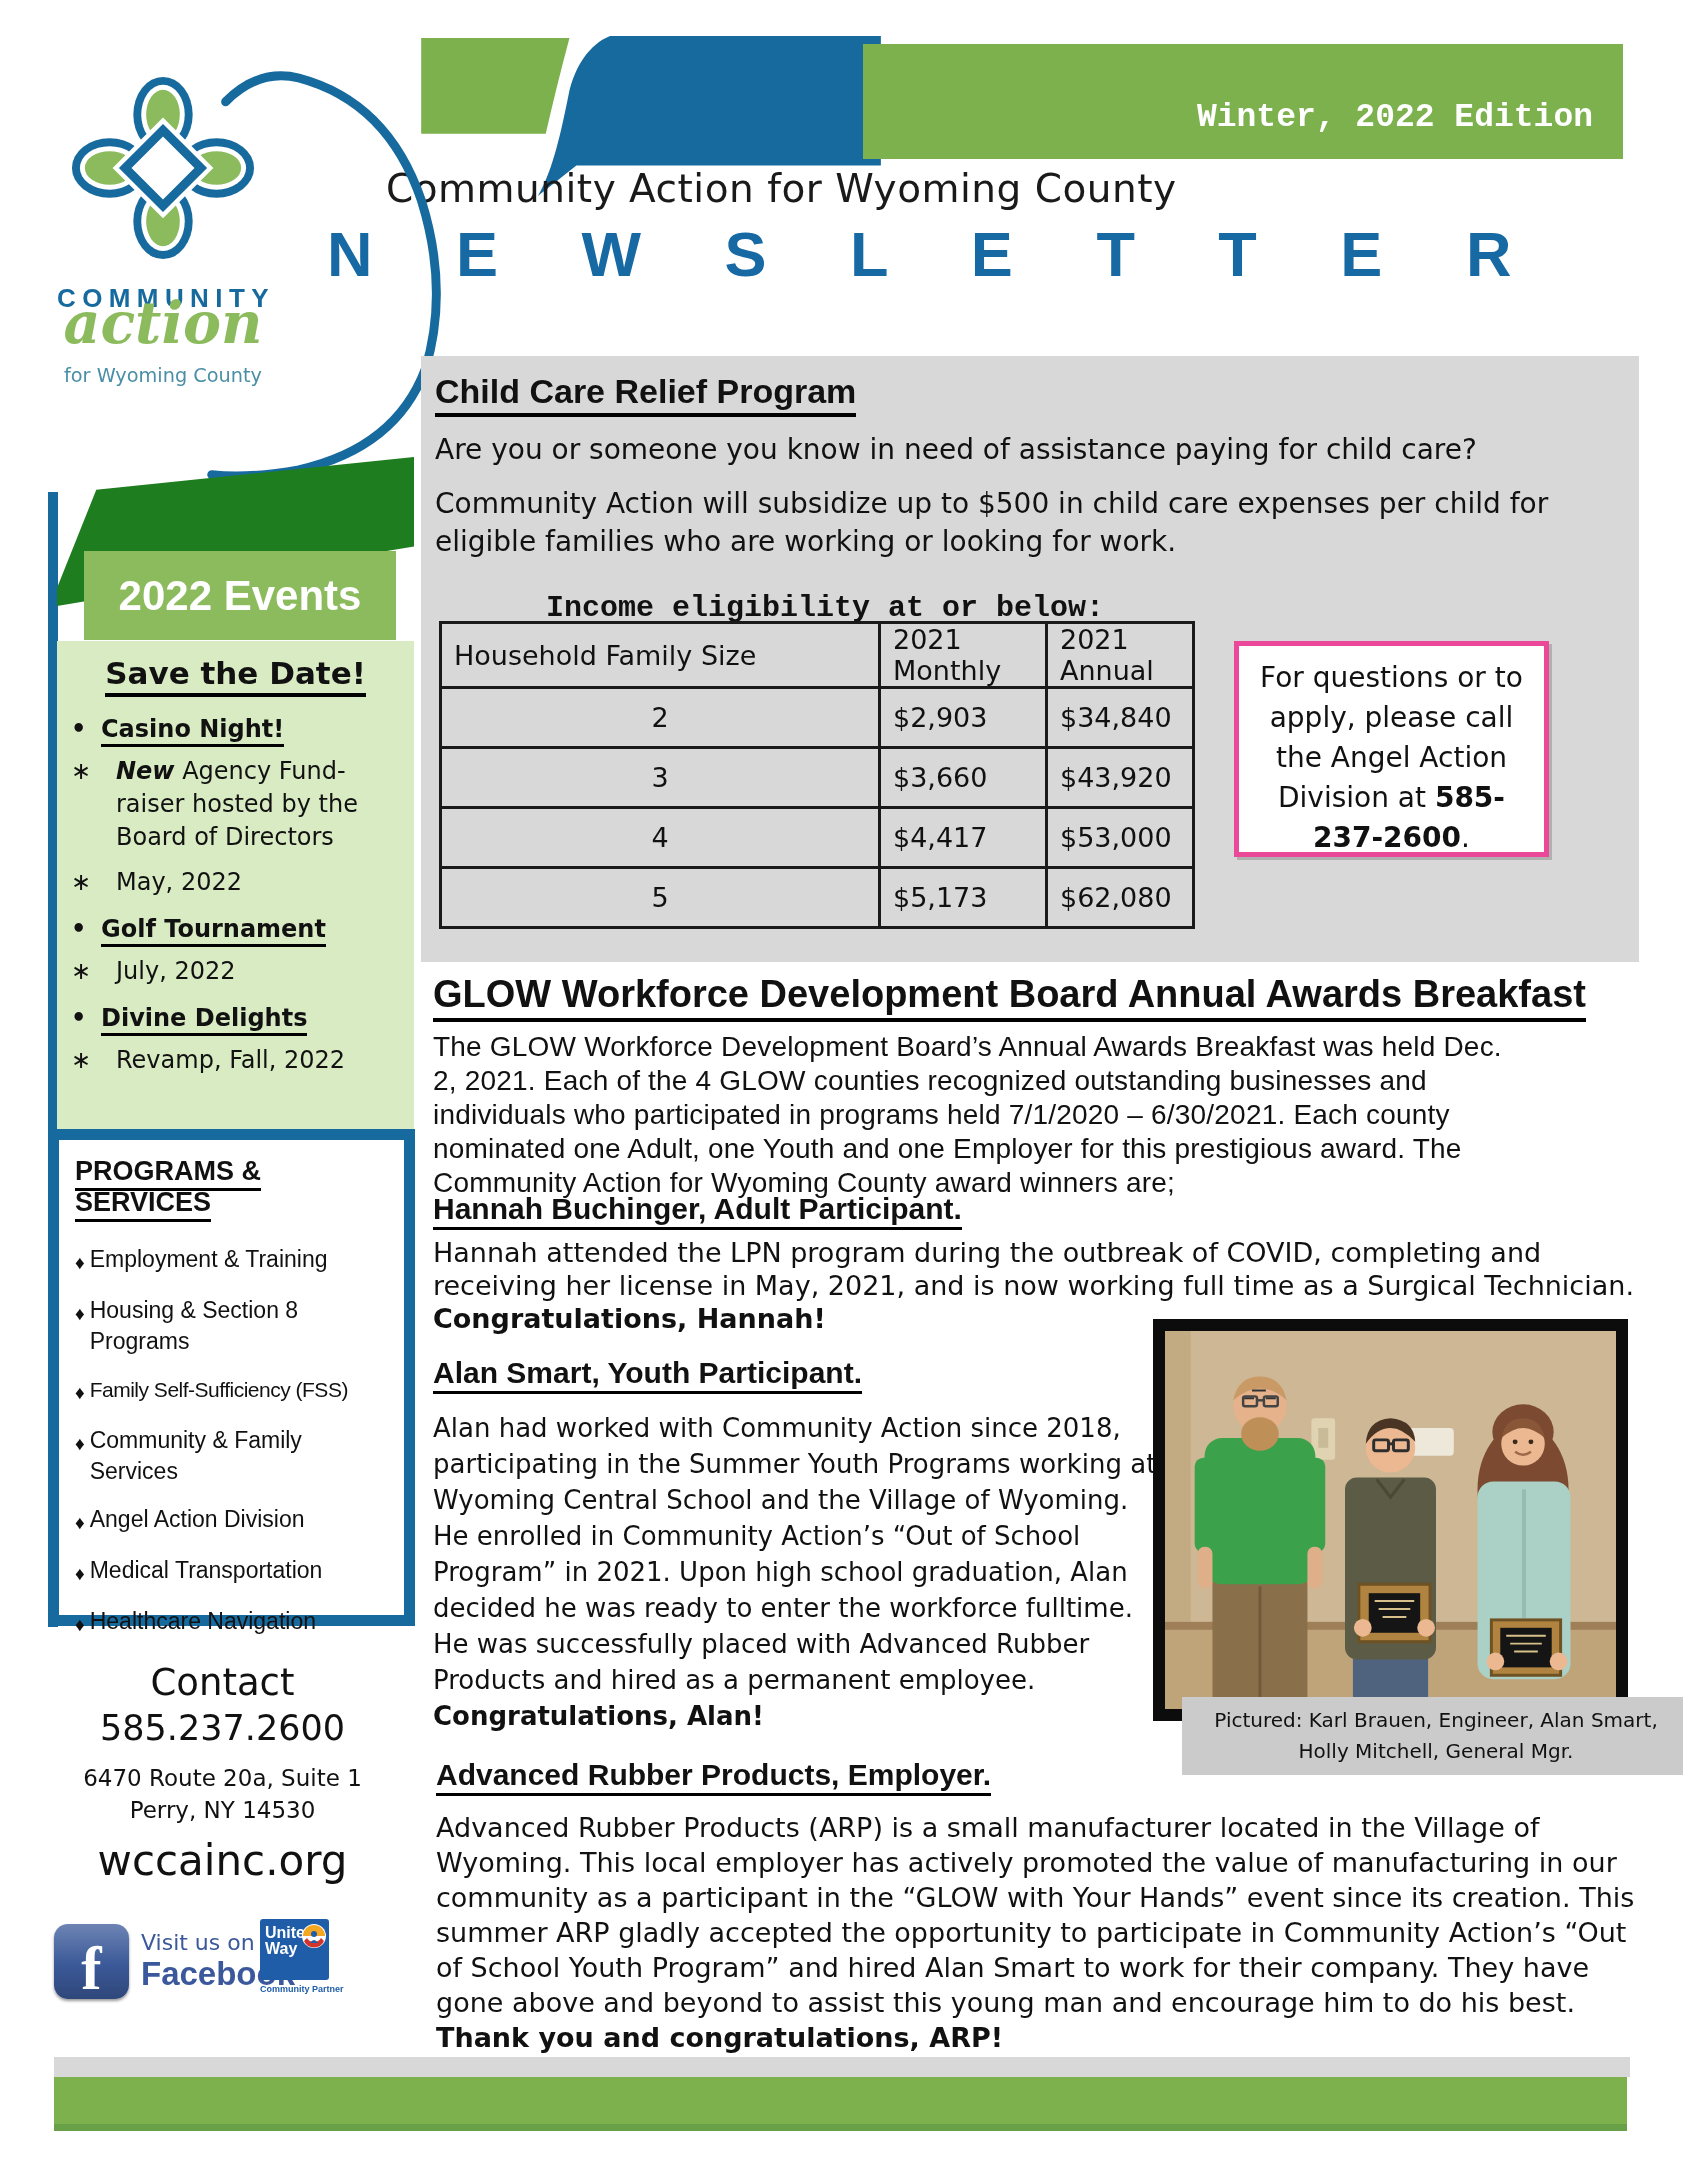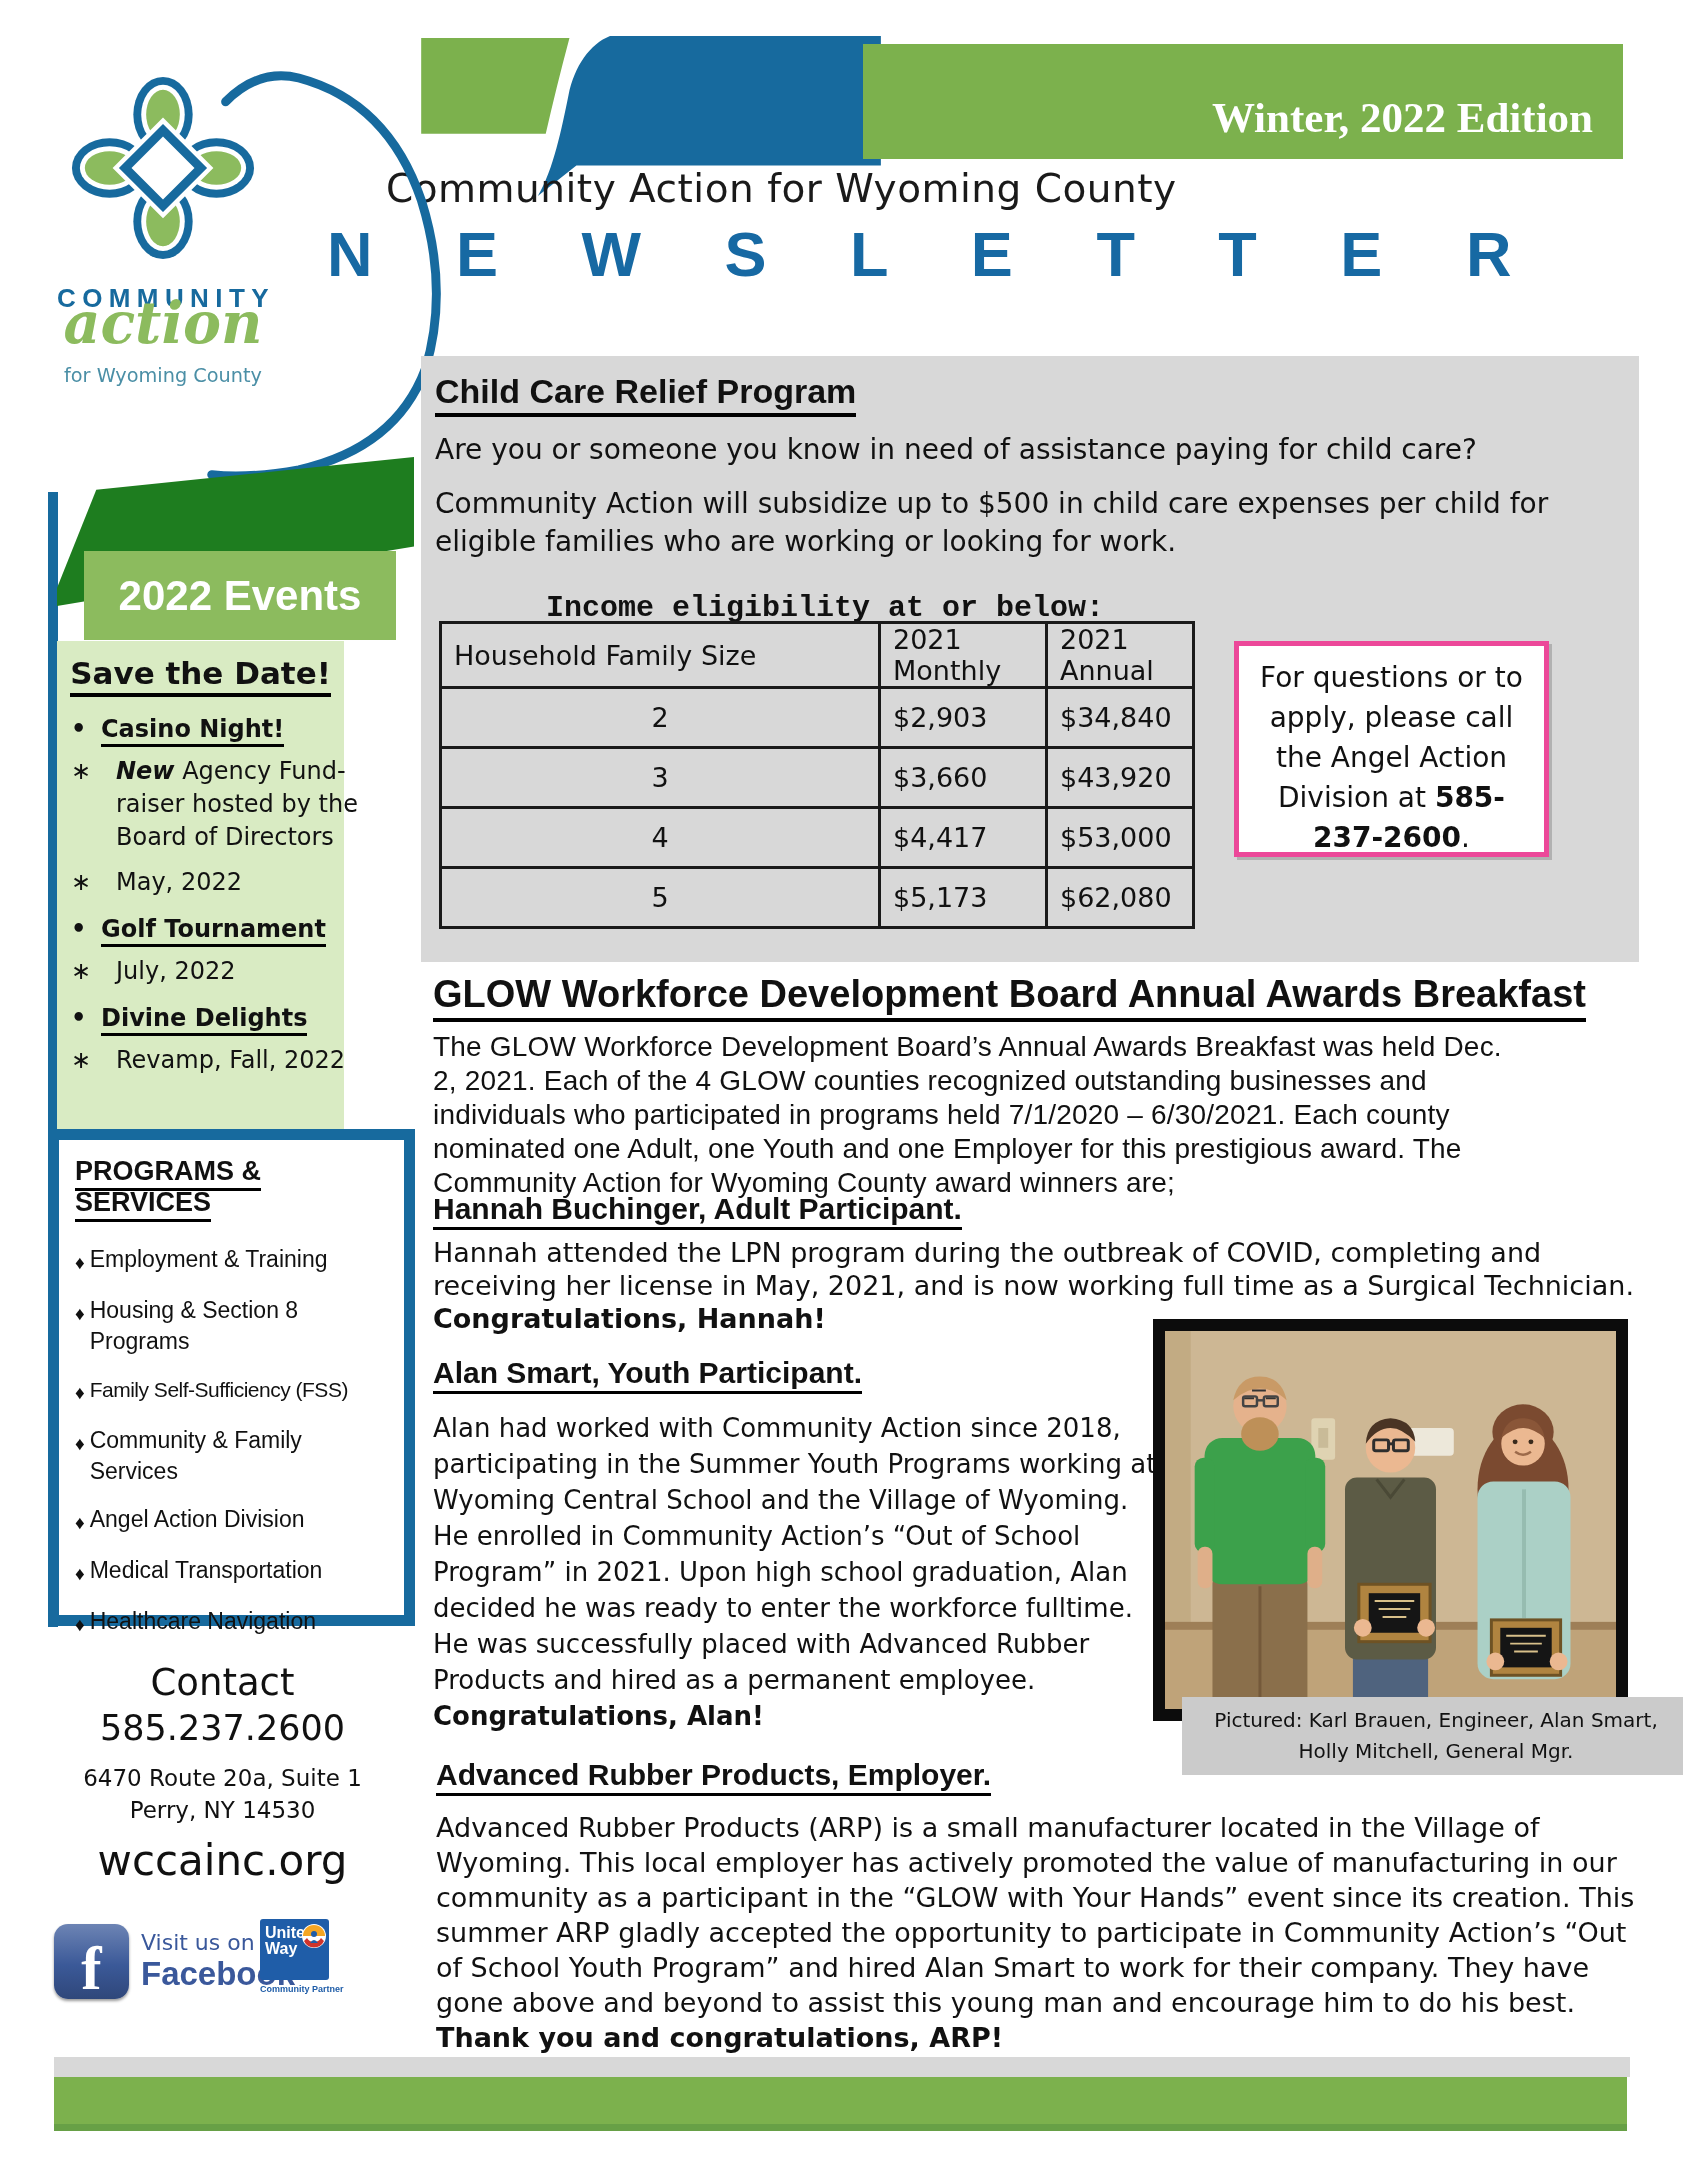--- a/index.html
+++ b/index.html
@@ -5,40 +5,40 @@
   html,body{margin:0;padding:0;background:#fff;}
   .page{position:relative;width:1683px;height:2178px;background:#fff;overflow:hidden;
         font-family:"DejaVu Sans",sans-serif;color:#111;}
   .abs{position:absolute;}
   .u{border-bottom:4px solid #000;padding-bottom:2px;display:inline-block;}
   .u2{border-bottom:3px solid #000;padding-bottom:1px;display:inline-block;}
 
   
   .edition-banner{left:863px;top:44px;width:760px;height:115px;background:#7CB14D;
     display:flex;align-items:center;justify-content:flex-end;padding-right:30px;box-sizing:border-box;}
-  .edition-banner span{color:#fff;font-family:Liberation Serif, serif;font-weight:bold;font-size:43px;margin-top:32px;}
+  .edition-banner span{color:#fff;font-family:Liberation Mono, monospace;font-weight:bold;font-size:33px;margin-top:32px;}
   .org-line{left:386px;top:166px;font-size:39px;color:#1a1a1a;letter-spacing:0.5px;}
   .big-title{left:327px;top:218px;font-family:"Liberation Sans",sans-serif;font-weight:800;
     font-size:63px;letter-spacing:33px;color:#1769A3;}
 
   
   .logo-community{left:57px;top:283px;width:212px;text-align:center;
     font-family:"Liberation Sans",sans-serif;font-weight:bold;font-size:26px;letter-spacing:6.4px;color:#176A9E;}
   .logo-action{left:57px;top:289px;width:212px;text-align:center;
     font-family:"DejaVu Serif",serif;font-style:italic;font-weight:bold;font-size:57px;color:#8CBB5E;}
   .logo-tagline{left:57px;top:364px;width:212px;text-align:center;font-size:19.3px;color:#4B8FA6;}
 
   
   .vline{left:48px;top:492px;width:10px;height:1135px;background:#176A9E;}
   .flag{left:57px;top:457px;width:357px;height:149px;background:#1E7D1F;
     clip-path:polygon(0 88%,11% 22%,100% 0,100% 60%,0 100%);}
   .events-badge{left:84px;top:551px;width:312px;height:89px;background:#8CBB5E;
     display:flex;align-items:center;justify-content:center;}
   .events-badge span{color:#fff;font-weight:bold;font-size:42px;font-family:"Liberation Sans",sans-serif;}
-  .events-box{left:57px;top:641px;width:287px;height:488px;background:#D9EBC3;box-sizing:border-box;padding-top:14px;}
+  .events-box{left:57px;top:641px;width:357px;height:488px;background:#D9EBC3;box-sizing:border-box;padding-top:14px;}
   .save-date{text-align:center;font-size:31px;font-weight:bold;margin-bottom:24px;}
   .save-date span{border-bottom:4px solid #000;padding-bottom:2px;}
   .ev{list-style:none;margin:0;padding:0 0 0 0;font-size:24px;}
   .ev li{position:relative;margin-bottom:12px;}
   .ev .bull{position:absolute;left:14px;top:0;}
   .ev .head{padding-left:44px;font-weight:bold;}
   .ev .head .lbl{border-bottom:3px solid #000;padding-bottom:1px;}
   .ev .sub{padding-left:59px;width:269px;line-height:33px;}
   .bi{font-weight:bold;font-style:italic;}
 

